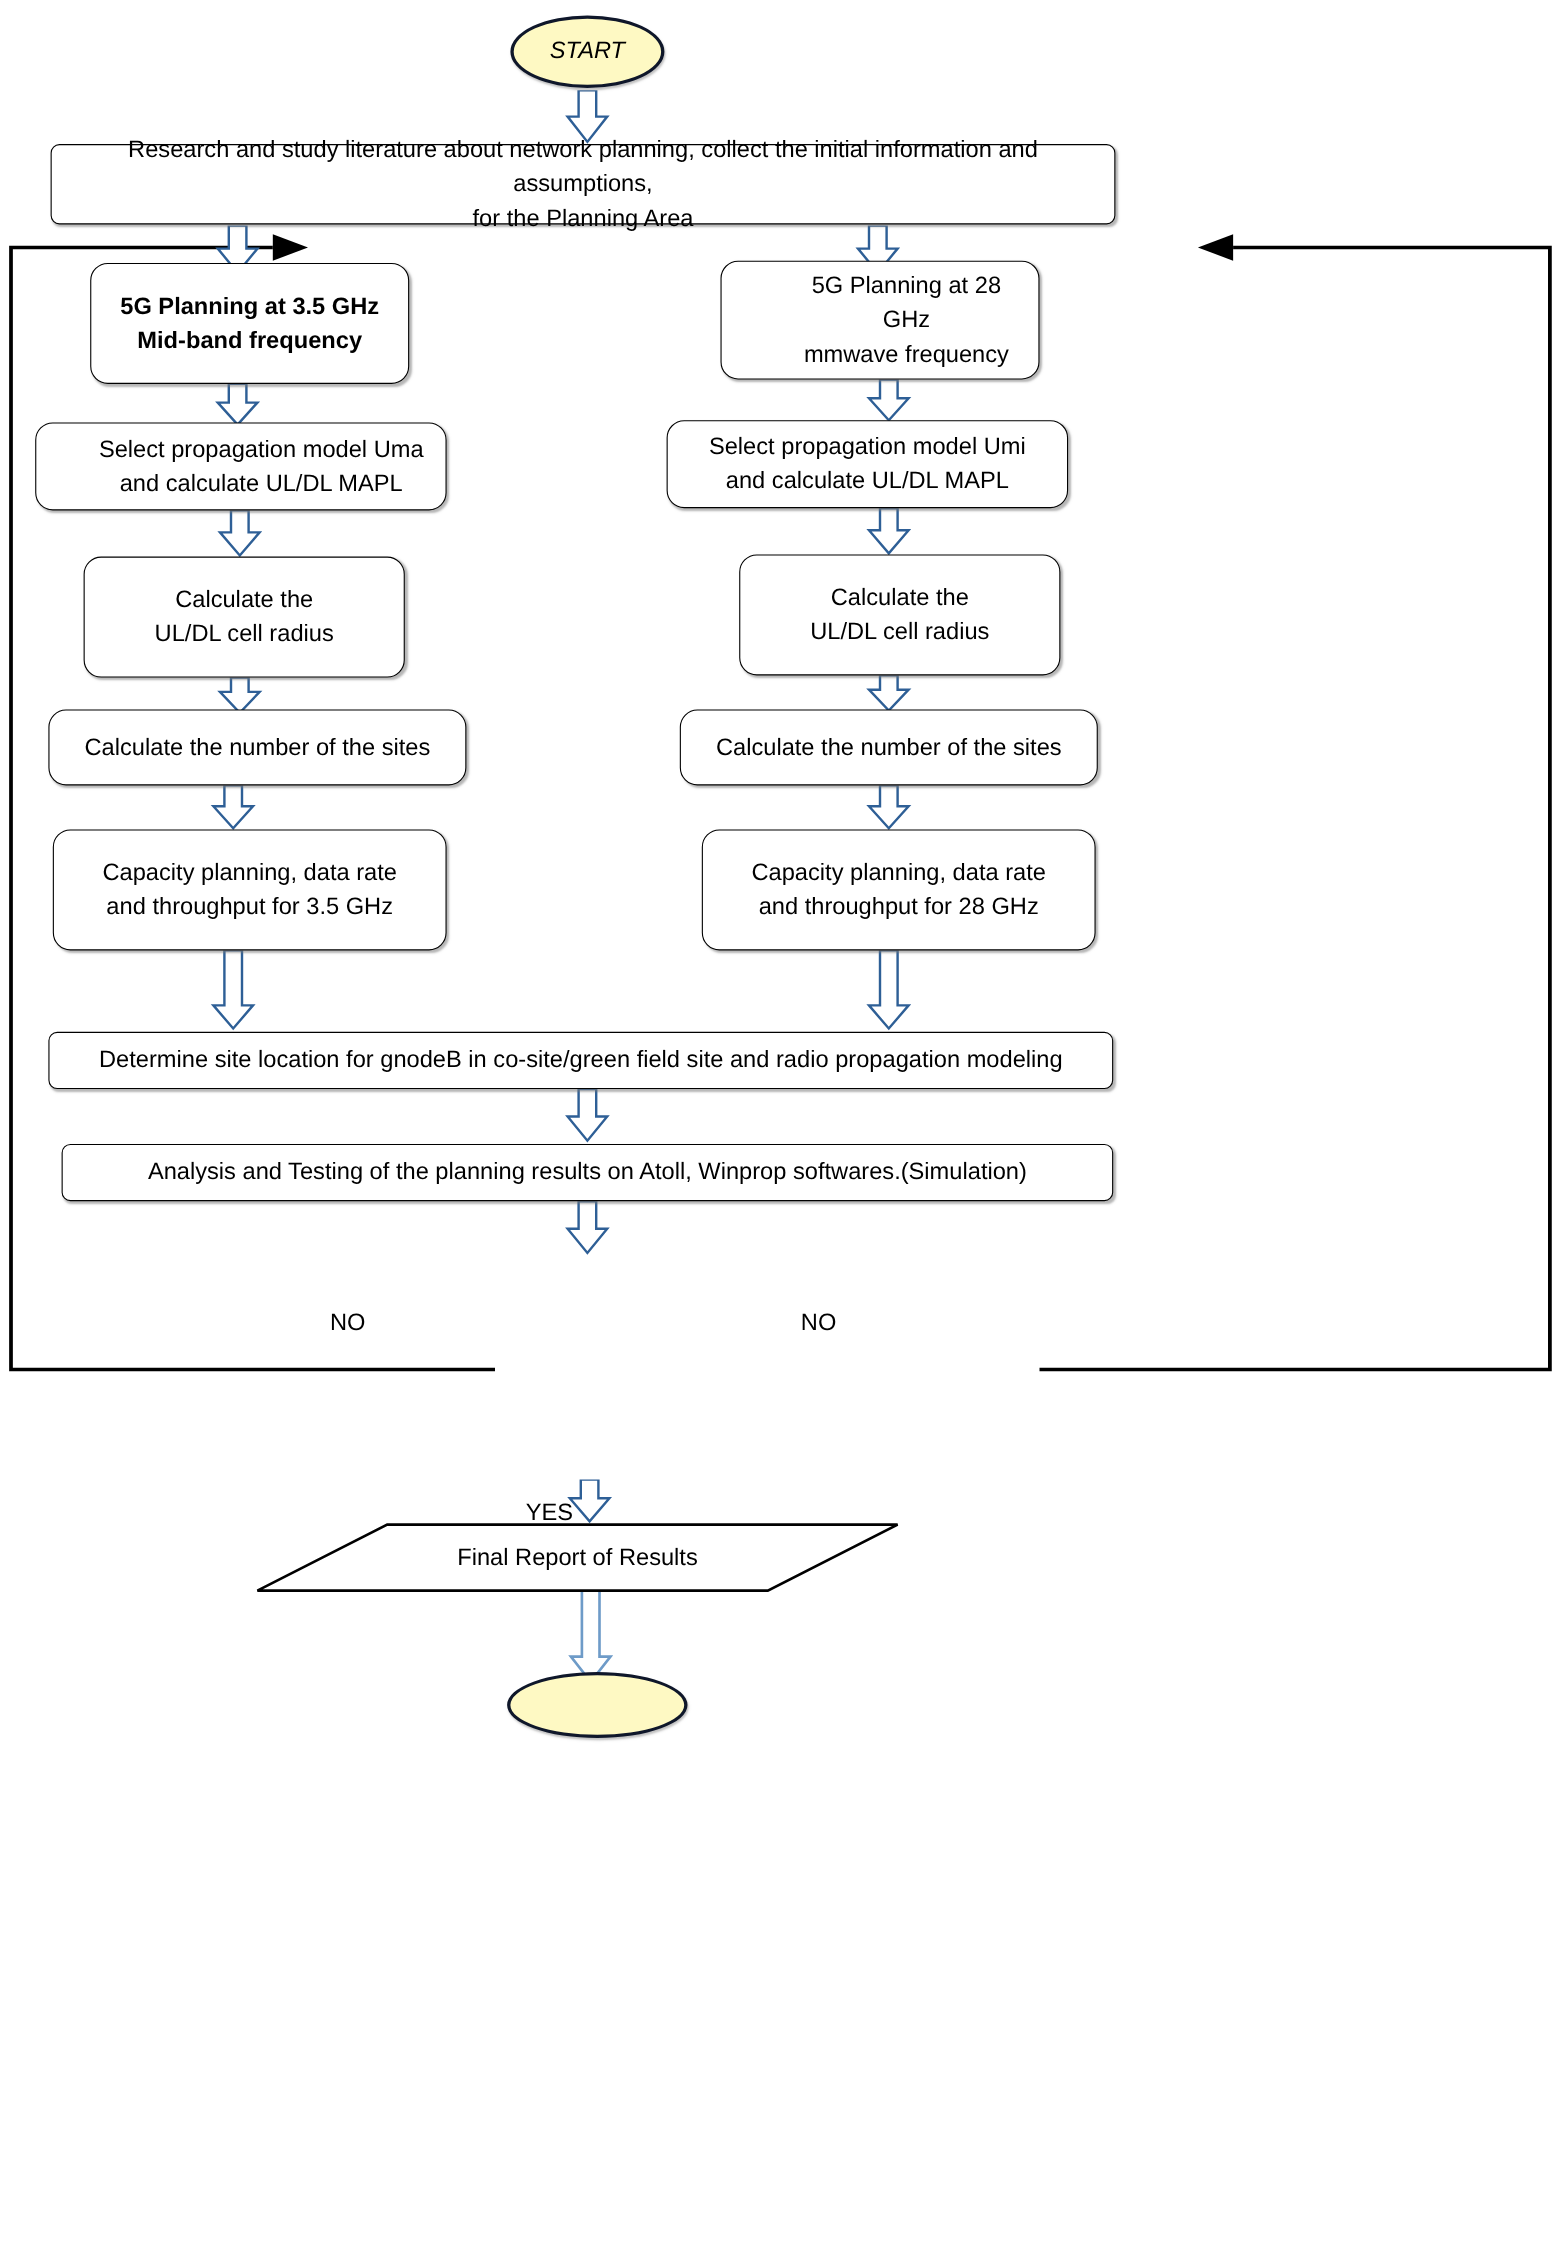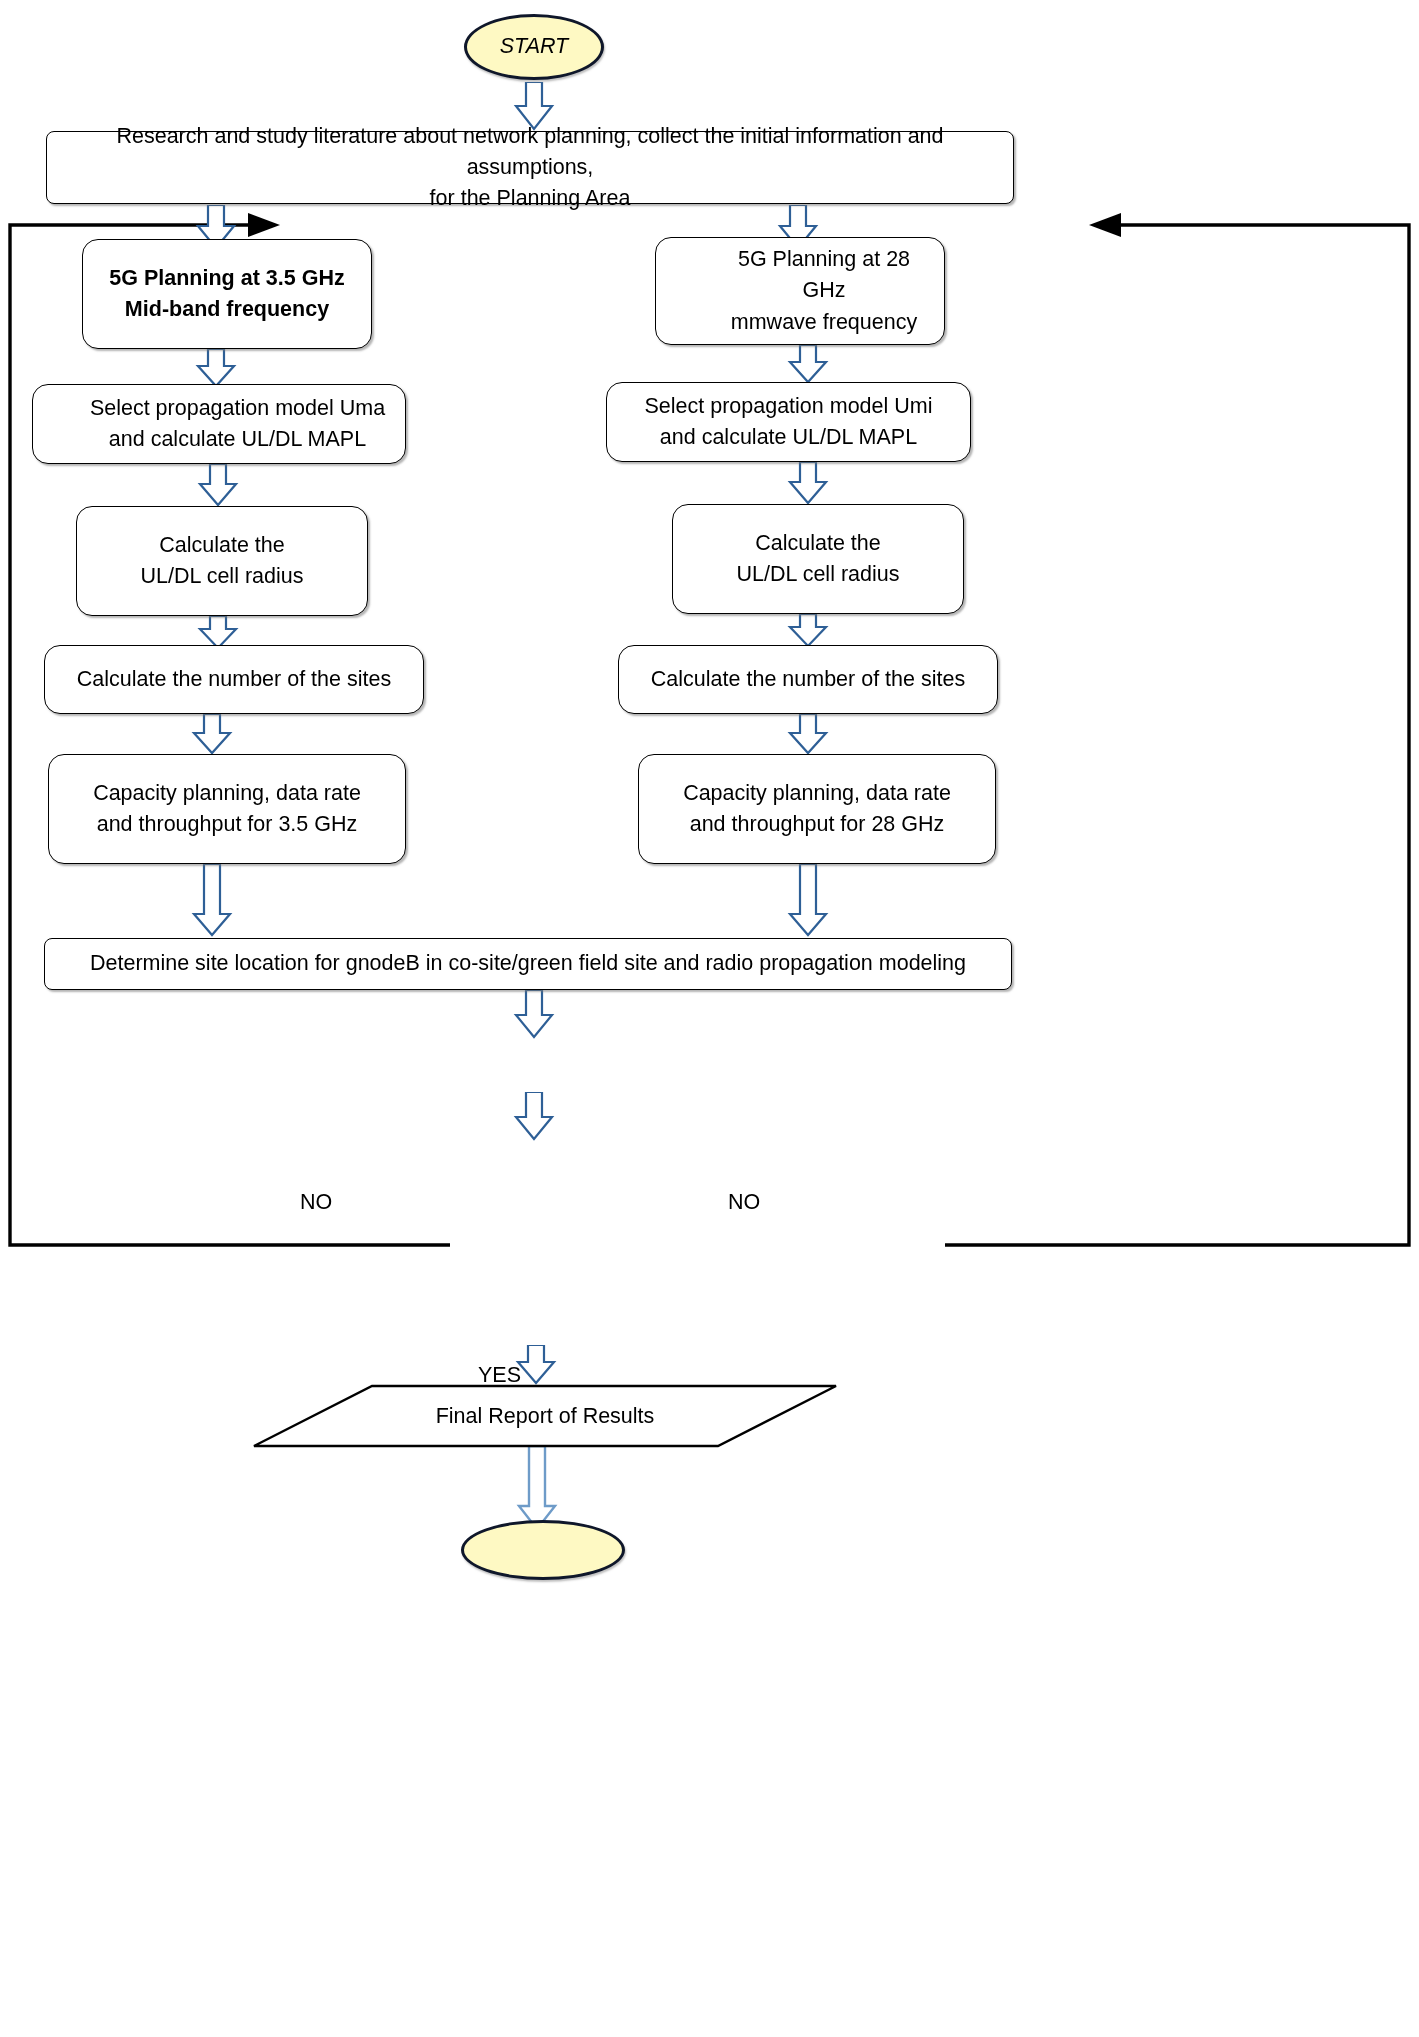--- a/index.html
+++ b/index.html
@@ -233,38 +233,41 @@
 
   <div class="node rbox-sq fs22" style="left:44px; top:938px; width:968px; height:52px;">
     <span class="nlabel">Determine site location for gnodeB in co-site/green field site and radio propagation modeling</span>
   </div>
   <div class="barrow" style="left:512px; top:990px; width:44px; height:50px;">
     <svg width="44" height="50" viewBox="0 0 44 50">
       <path d="M 14 0 L 30 0 L 30 25 L 40 25 L 22 47 L 4 25 L 14 25 Z" fill="#ffffff" stroke="#2E5F96" stroke-width="2.2"></path>
     </svg>
   </div>
 
+  <div class="node rbox-sq fs22" style="left:56px; top:1040px; width:956px; height:52px;">
+    <span class="nlabel">Analysis and Testing of the planning results on Atoll, Winprop softwares.(Simulation)</span>
+  </div>
   <div class="barrow" style="left:512px; top:1092px; width:44px; height:50px;">
     <svg width="44" height="50" viewBox="0 0 44 50">
       <path d="M 14 0 L 30 0 L 30 25 L 40 25 L 22 47 L 4 25 L 14 25 Z" fill="#ffffff" stroke="#2E5F96" stroke-width="2.2"></path>
     </svg>
   </div>
 
 
   <div class="edge-label fs22" style="left:300px; top:1190px;">NO</div>
   <div class="edge-label fs22" style="left:728px; top:1190px;">NO</div>
 
   <div class="edge-label fs22" style="left:478px; top:1363px;">YES</div>
   <div class="barrow" style="left:514px; top:1345px; width:44px; height:40px;">
     <svg width="44" height="40" viewBox="0 0 44 40">
       <path d="M 14 0 L 30 0 L 30 17 L 40 17 L 22 38 L 4 17 L 14 17 Z" fill="#ffffff" stroke="#2E5F96" stroke-width="2.2"></path>
     </svg>
   </div>
 
-  <div class="para-wrap" style="left:252px; top:1384px; width:586px; height:64px;">
+  <div class="para-wrap" style="left:232px; top:1384px; width:586px; height:64px;">
     <svg width="586" height="64" viewBox="0 0 586 64">
       <polygon points="120,2 584,2 466,62 2,62" fill="#ffffff" stroke="#000000" stroke-width="2.4"></polygon>
     </svg>
     <div class="para-text fs22">Final Report of Results</div>
   </div>
 
   <div class="barrow" style="left:514px; top:1446px; width:46px; height:86px;">
     <svg width="46" height="86" viewBox="0 0 46 86">
       <path d="M 15 0 L 31 0 L 31 60 L 41 60 L 23 83 L 5 60 L 15 60 Z" fill="#ffffff" stroke="#6E9BC8" stroke-width="2.4"></path>
     </svg>

